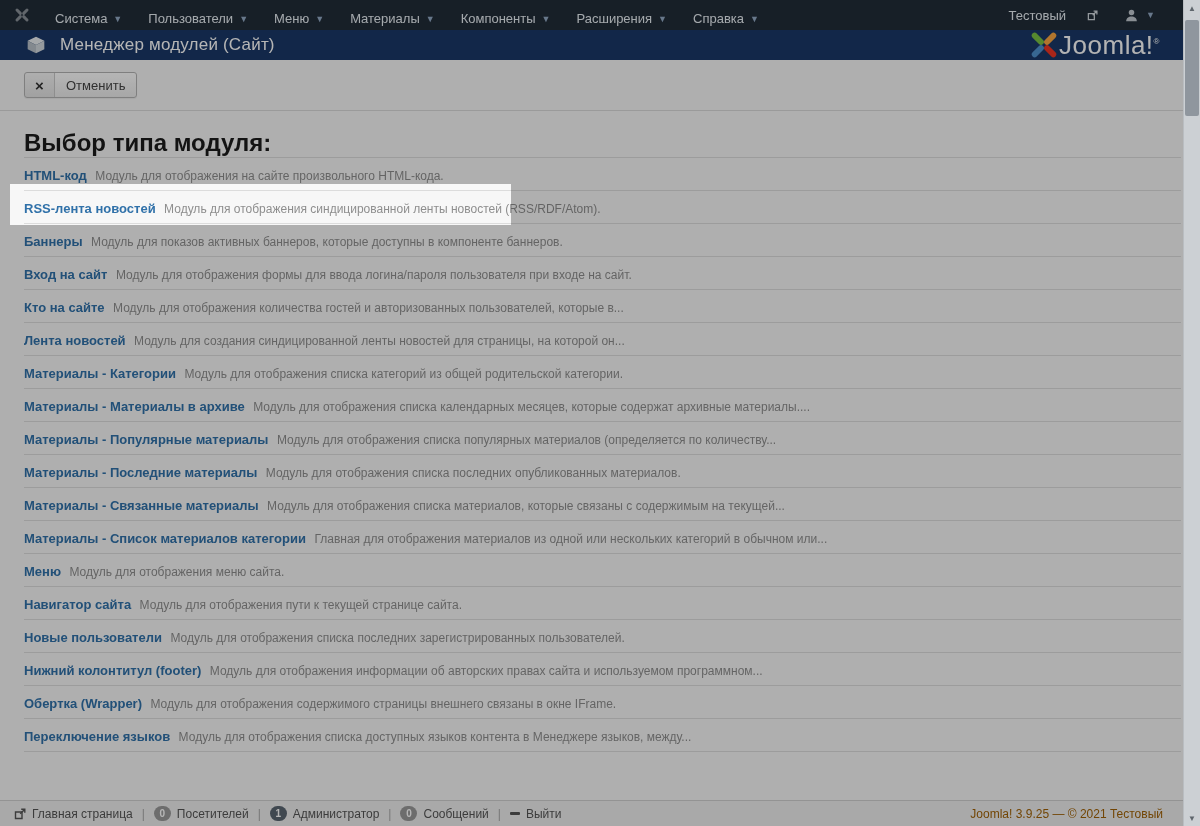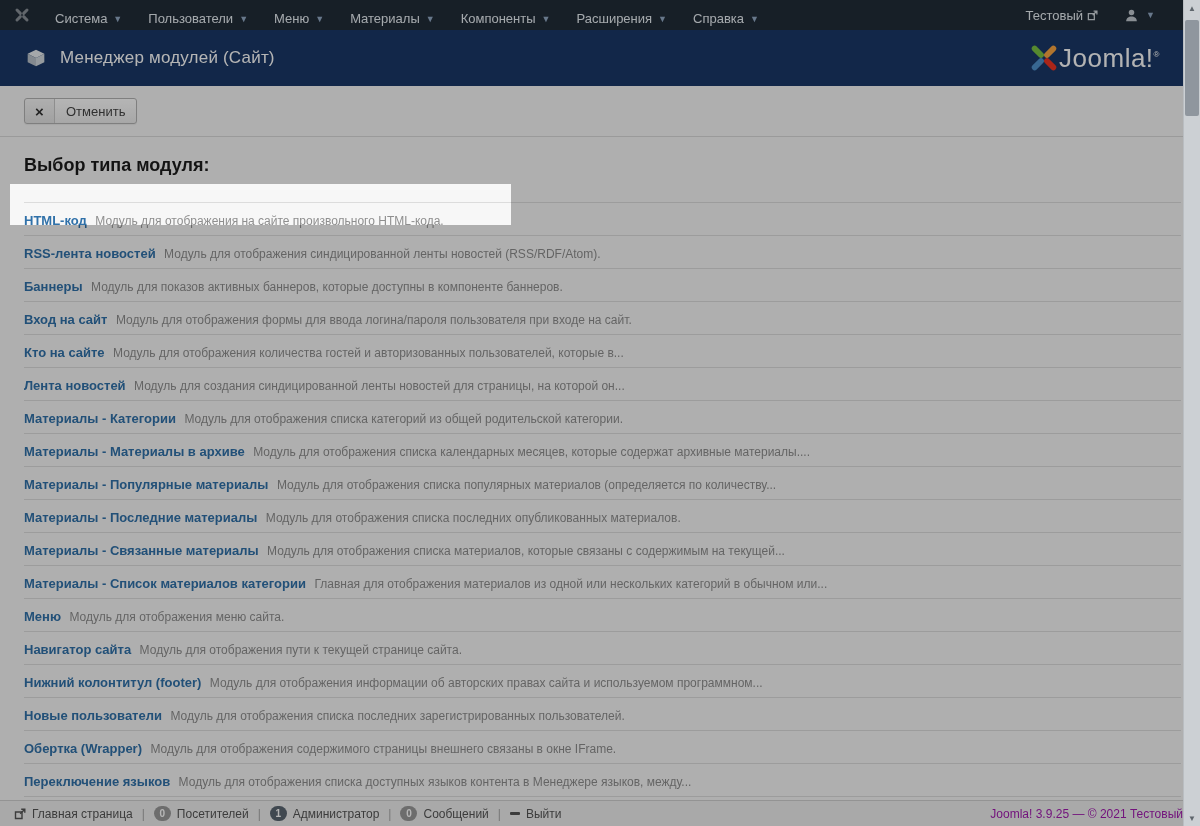--- a/index.html
+++ b/index.html
@@ -18,26 +18,26 @@
   .navbar-logo { margin: 0 12px 0 14px; display: flex; align-items: center; }
   .nav-menu { list-style: none; display: flex; height: 30px; }
   .nav-menu li { height: 30px; }
   .nav-menu a {
     display: inline-flex; align-items: center; gap: 6px;
     padding: 0 13px; line-height: 30px; height: 38px;
     color: #e8eef3; font-size: 13px; text-decoration: none;
   }
   .caret { color: #93a9c4; font-size: 9px; line-height: 1; }
   .navbar-right { margin-left: auto; display: flex; align-items: center; gap: 26px; margin-right: 45px; }
-  .tpl-link { color: #e8eef3; font-size: 13px; text-decoration: none; display: inline-flex; align-items: center; gap: 4px; }
+  .tpl-link { color: #e8eef3; font-size: 13px; text-decoration: none; display: inline-flex; align-items: center; gap: 21px; }
   .user-menu { display: inline-flex; align-items: center; gap: 7px; color: #e8eef3; text-decoration: none; }
 
   
   .titlebar {
-    height: 56px; background: #1a3867;
+    height: 30px; background: #1a3867;
     display: flex; align-items: center; padding: 0 40px 0 26px;
     color: #fff;
   }
   .titlebar h1 { font-size: 17px; font-weight: normal; margin-left: 14px; letter-spacing: .2px; }
   .joomla-logo { margin-left: auto; display: flex; align-items: center; }
   .joomla-logo .wordmark { font-size: 26px; color: #fdfdfd; letter-spacing: .5px; }
   .joomla-logo sup { font-size: 8px; vertical-align: super; }
 
   
   .toolbar {
@@ -54,46 +54,46 @@
   }
   .btn-cancel .btn-icon {
     width: 30px; display: flex; align-items: center; justify-content: center;
     border-right: 1px solid #c9c9c9; background: rgba(0,0,0,0.035);
     color: #333; font-size: 15px; font-weight: bold; line-height: 1;
   }
   .btn-cancel .btn-label { padding: 0 11px; font-size: 13px; color: #444; display: flex; align-items: center; }
 
   
   main { padding: 0 19px 0 24px; }
-  .page-heading { margin-top: 18px; font-size: 18px; font-weight: bold; color: #1c1c1c; }
-  .module-list { list-style: none; margin-top: 26px; border-top: 1px solid #dcdcdc; }
+  .page-heading { margin-top: 18px; font-size: 24px; font-weight: bold; color: #1c1c1c; }
+  .module-list { list-style: none; border-top: 1px solid #dcdcdc; }
   .module-list li {
     height: 33px; padding-top: 8px; border-bottom: 1px solid #dcdcdc;
     white-space: nowrap; overflow: hidden;
   }
   .module-name { color: #3071a9; font-weight: bold; font-size: 13px; text-decoration: none; }
   .module-desc { color: #8e8e8e; font-size: 12px; margin-left: 4px; }
 
   
   footer {
     position: fixed; left: 0; right: 17px; bottom: 0; height: 26px;
     background: #efefef; border-top: 1px solid #cfcfcf;
     display: flex; align-items: center;
-    font-size: 12px; color: #555; padding: 0 0 0 14px;
+    font-size: 12px; color: #555; padding: 0 20px 0 14px;
   }
   .status-item { display: inline-flex; align-items: center; gap: 6px; color: #555; text-decoration: none; }
   .sep { color: #a8a8a8; margin: 0 9px; }
   .badge {
     display: inline-block; min-width: 17px; padding: 0 5px; height: 15px;
     border-radius: 8px; background: #9a9a9a; color: #fff;
     font-size: 10px; font-weight: bold; line-height: 15px; text-align: center;
   }
   .badge.admin { background: #5b6671; }
   .dash-icon { display: inline-block; width: 10px; height: 3px; background: #555; border-radius: 1px; }
-  .version { margin-left: auto; color: #a21caf; }
+  .version { margin-left: auto; color: #a16207; }
 
   
   .spotlight {
     position: fixed; left: 10px; top: 184px; width: 501px; height: 41px;
     background: transparent;
     box-shadow: 0 0 0 10000px rgba(0,0,0,0.29);
     z-index: 40; pointer-events: none;
   }
 
   
@@ -299,27 +299,27 @@
         <a href="#" class="module-name">Меню</a>
         <span class="module-desc">Модуль для отображения меню сайта.</span>
       </li>
 
       <li>
         <a href="#" class="module-name">Навигатор сайта</a>
         <span class="module-desc">Модуль для отображения пути к текущей странице сайта.</span>
       </li>
 
       <li>
+        <a href="#" class="module-name">Новые пользователи</a>
+        <span class="module-desc">Модуль для отображения списка последних зарегистрированных пользователей.</span>
+      </li>
+
+      <li>
         <a href="#" class="module-name">Нижний колонтитул (footer)</a>
         <span class="module-desc">Модуль для отображения информации об авторских правах сайта и используемом программном...</span>
-      </li>
-
-      <li>
-        <a href="#" class="module-name">Новые пользователи</a>
-        <span class="module-desc">Модуль для отображения списка последних зарегистрированных пользователей.</span>
       </li>
 
       <li>
         <a href="#" class="module-name">Обертка (Wrapper)</a>
         <span class="module-desc">Модуль для отображения содержимого страницы внешнего связаны в окне IFrame.</span>
       </li>
 
       <li>
         <a href="#" class="module-name">Переключение языков</a>
         <span class="module-desc">Модуль для отображения списка доступных языков контента в Менеджере языков, между...</span>

